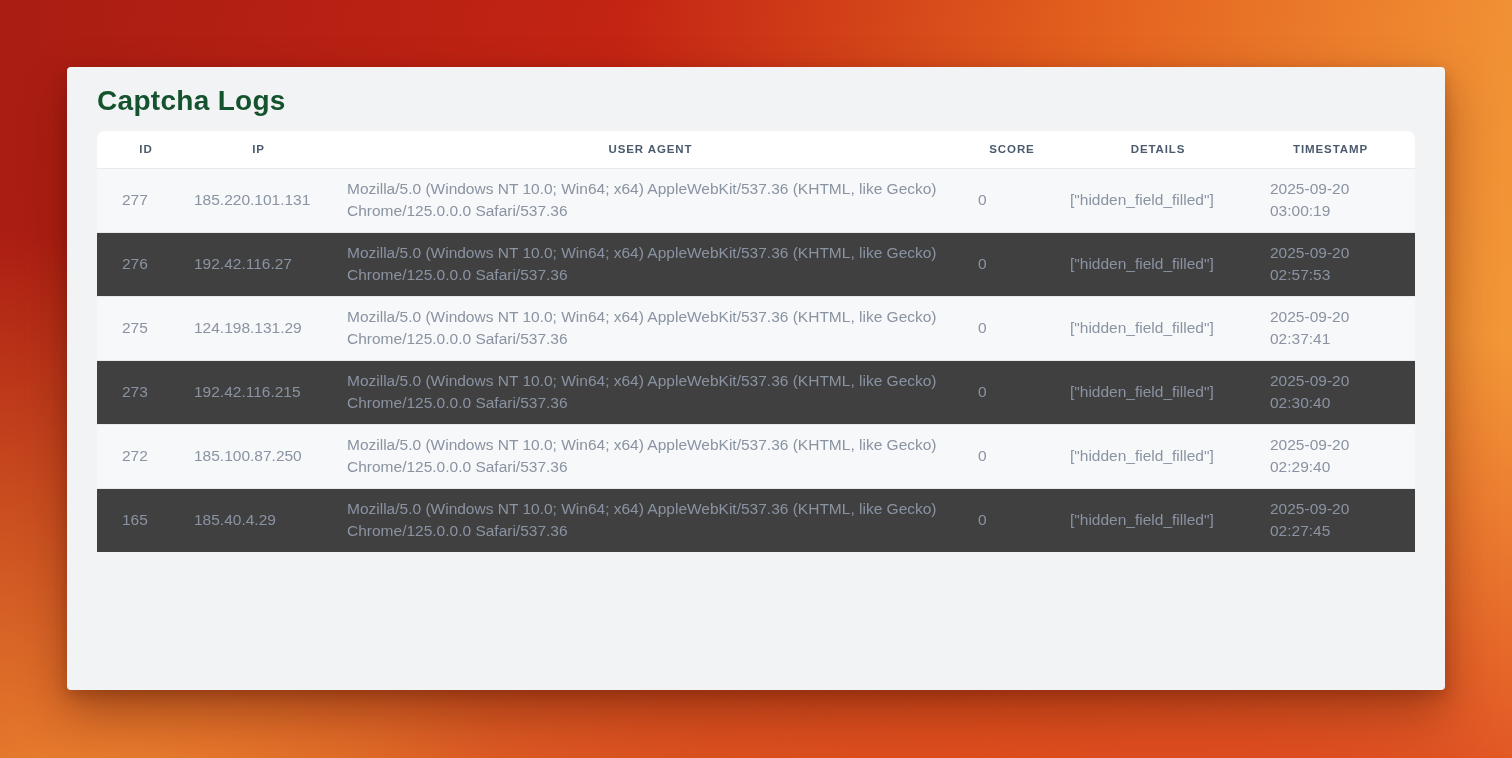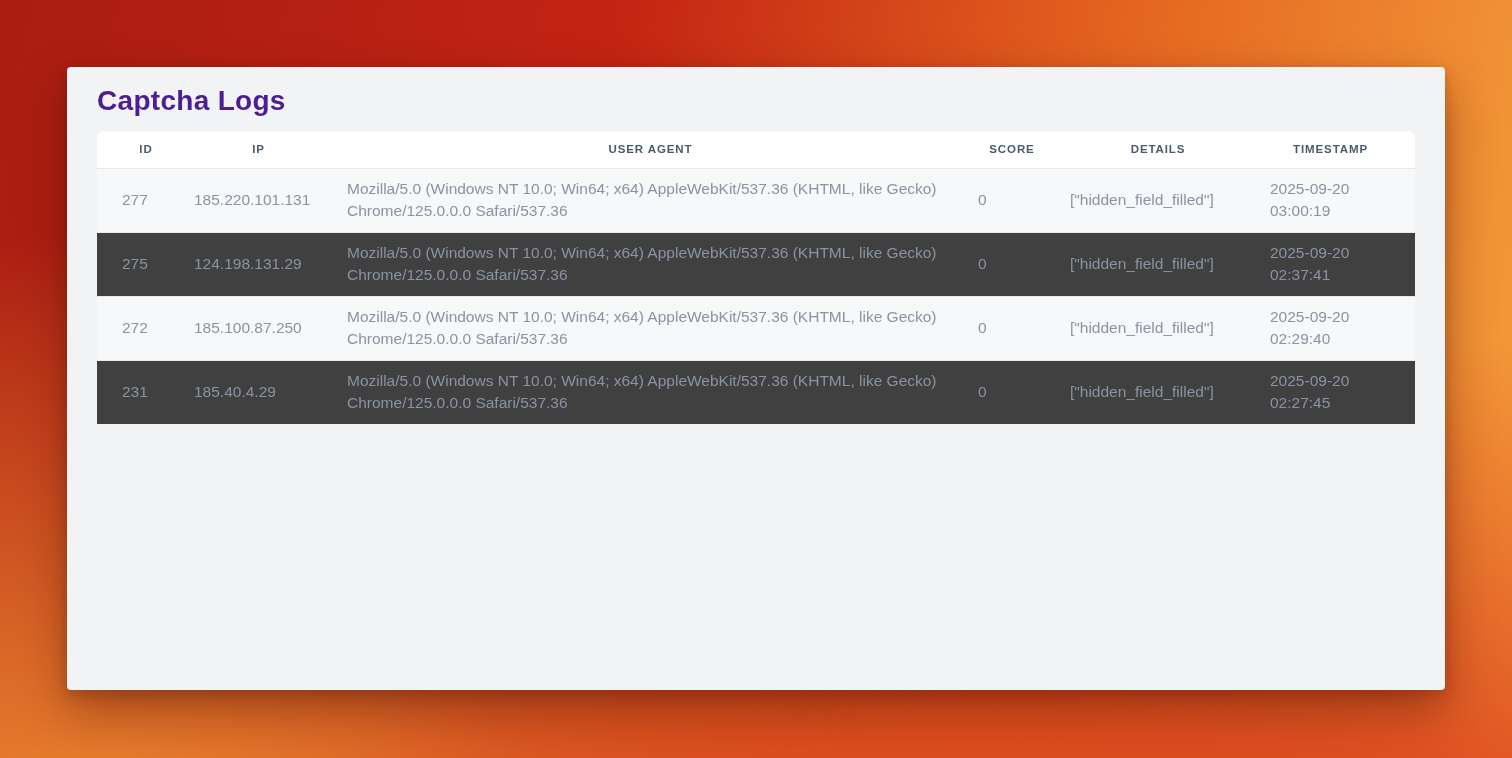--- a/index.html
+++ b/index.html
@@ -20,21 +20,21 @@
     background: #f2f3f5;
     border-radius: 4px;
     box-shadow: 0 22px 48px rgba(70,15,0,0.40), 0 5px 14px rgba(70,15,0,0.22);
     overflow: hidden;
   }
   .page-title {
     margin: 16px 0 0 30px;
     font-size: 28px;
     font-weight: 600;
     letter-spacing: 0.3px;
-    color: #4c1d95;
+    color: #14532d;
     line-height: 36px;
   }
   .table-wrap {
     margin: 12px 30px 0 30px;
     background: #ffffff;
     border-radius: 8px 8px 0 0;
     overflow: hidden;
   }
   table {
     width: 1318px;
@@ -101,37 +101,53 @@
       <tbody id="logs-tbody">
           <tr>
             <td>277</td>
             <td>185.220.101.131</td>
             <td>Mozilla/5.0 (Windows NT 10.0; Win64; x64) AppleWebKit/537.36 (KHTML, like Gecko) Chrome/125.0.0.0 Safari/537.36</td>
             <td>0</td>
             <td>["hidden_field_filled"]</td>
             <td>2025-09-20 03:00:19</td>
           </tr>
           <tr>
+            <td>276</td>
+            <td>192.42.116.27</td>
+            <td>Mozilla/5.0 (Windows NT 10.0; Win64; x64) AppleWebKit/537.36 (KHTML, like Gecko) Chrome/125.0.0.0 Safari/537.36</td>
+            <td>0</td>
+            <td>["hidden_field_filled"]</td>
+            <td>2025-09-20 02:57:53</td>
+          </tr>
+          <tr>
             <td>275</td>
             <td>124.198.131.29</td>
             <td>Mozilla/5.0 (Windows NT 10.0; Win64; x64) AppleWebKit/537.36 (KHTML, like Gecko) Chrome/125.0.0.0 Safari/537.36</td>
             <td>0</td>
             <td>["hidden_field_filled"]</td>
             <td>2025-09-20 02:37:41</td>
+          </tr>
+          <tr>
+            <td>273</td>
+            <td>192.42.116.215</td>
+            <td>Mozilla/5.0 (Windows NT 10.0; Win64; x64) AppleWebKit/537.36 (KHTML, like Gecko) Chrome/125.0.0.0 Safari/537.36</td>
+            <td>0</td>
+            <td>["hidden_field_filled"]</td>
+            <td>2025-09-20 02:30:40</td>
           </tr>
           <tr>
             <td>272</td>
             <td>185.100.87.250</td>
             <td>Mozilla/5.0 (Windows NT 10.0; Win64; x64) AppleWebKit/537.36 (KHTML, like Gecko) Chrome/125.0.0.0 Safari/537.36</td>
             <td>0</td>
             <td>["hidden_field_filled"]</td>
             <td>2025-09-20 02:29:40</td>
           </tr>
           <tr>
-            <td>231</td>
+            <td>165</td>
             <td>185.40.4.29</td>
             <td>Mozilla/5.0 (Windows NT 10.0; Win64; x64) AppleWebKit/537.36 (KHTML, like Gecko) Chrome/125.0.0.0 Safari/537.36</td>
             <td>0</td>
             <td>["hidden_field_filled"]</td>
             <td>2025-09-20 02:27:45</td>
           </tr>
         </tbody>
     </table>
   </div>
 </div>

